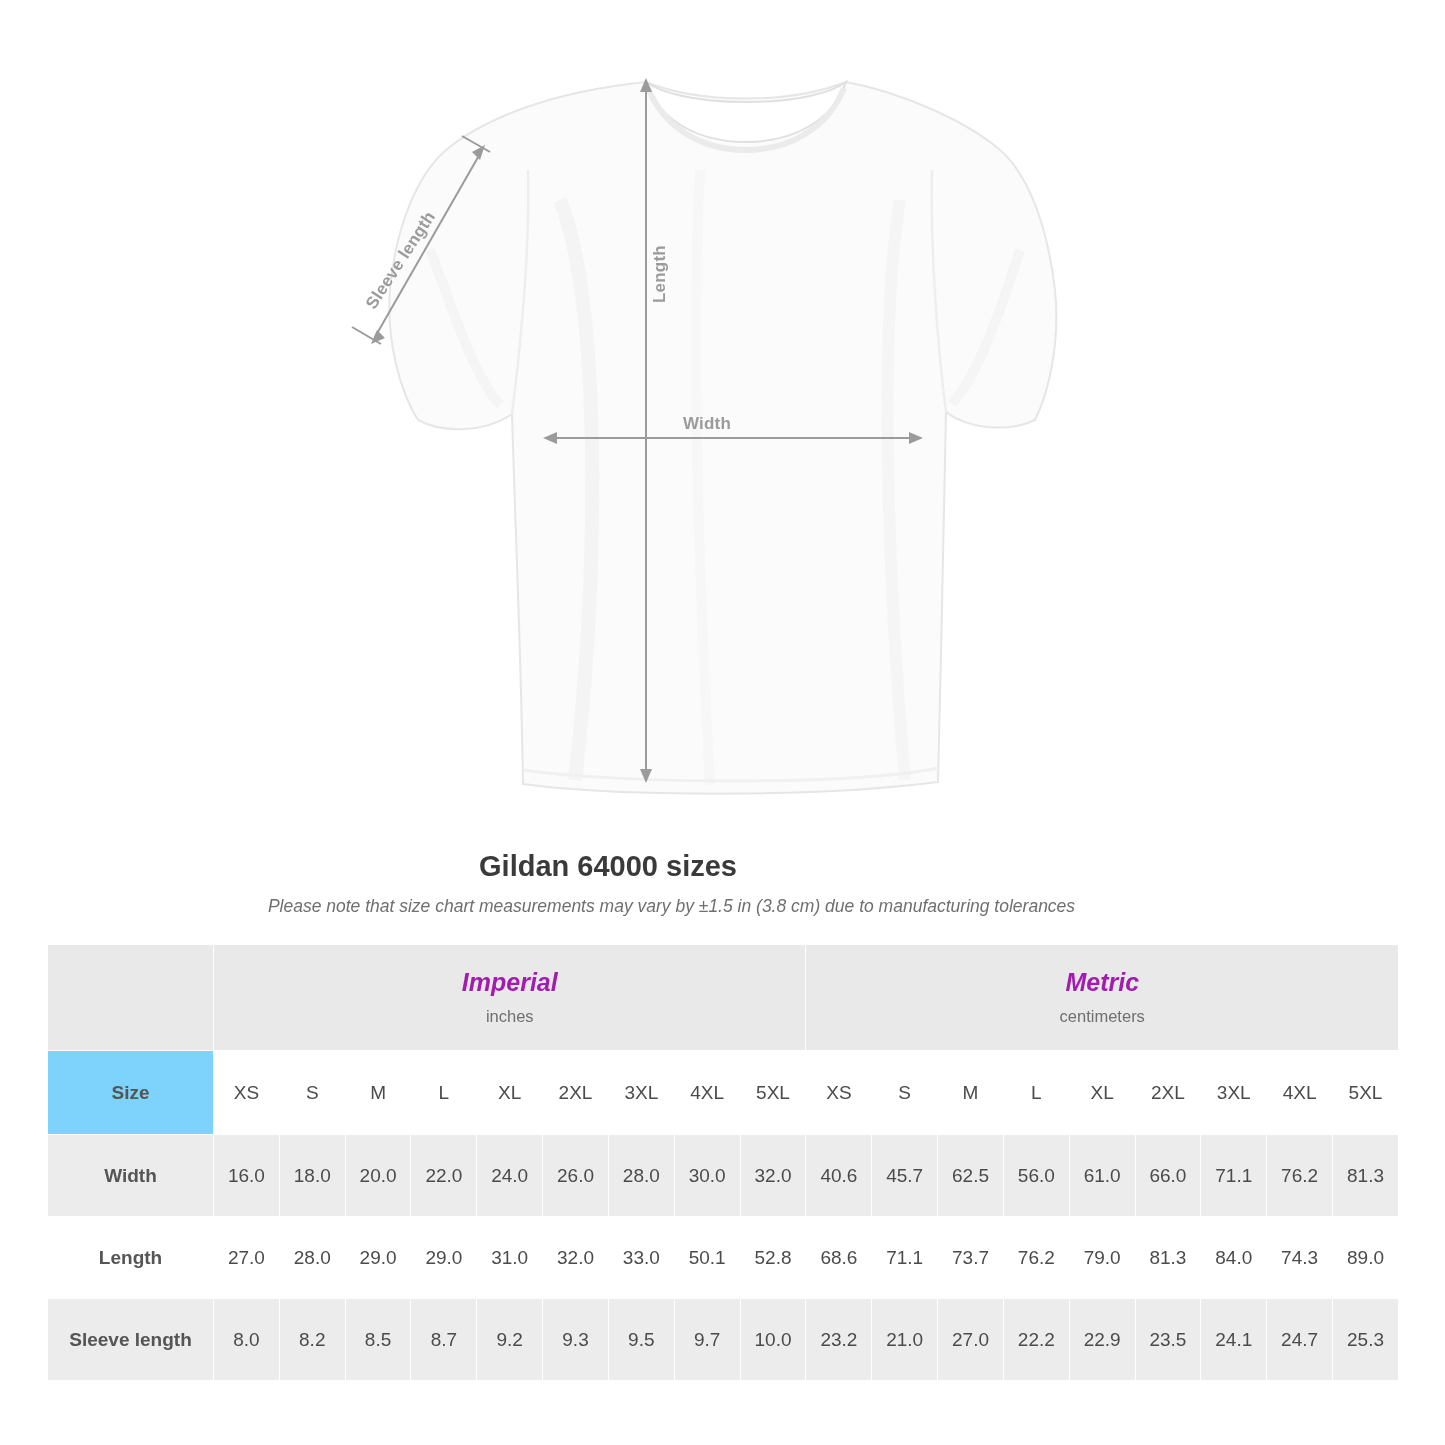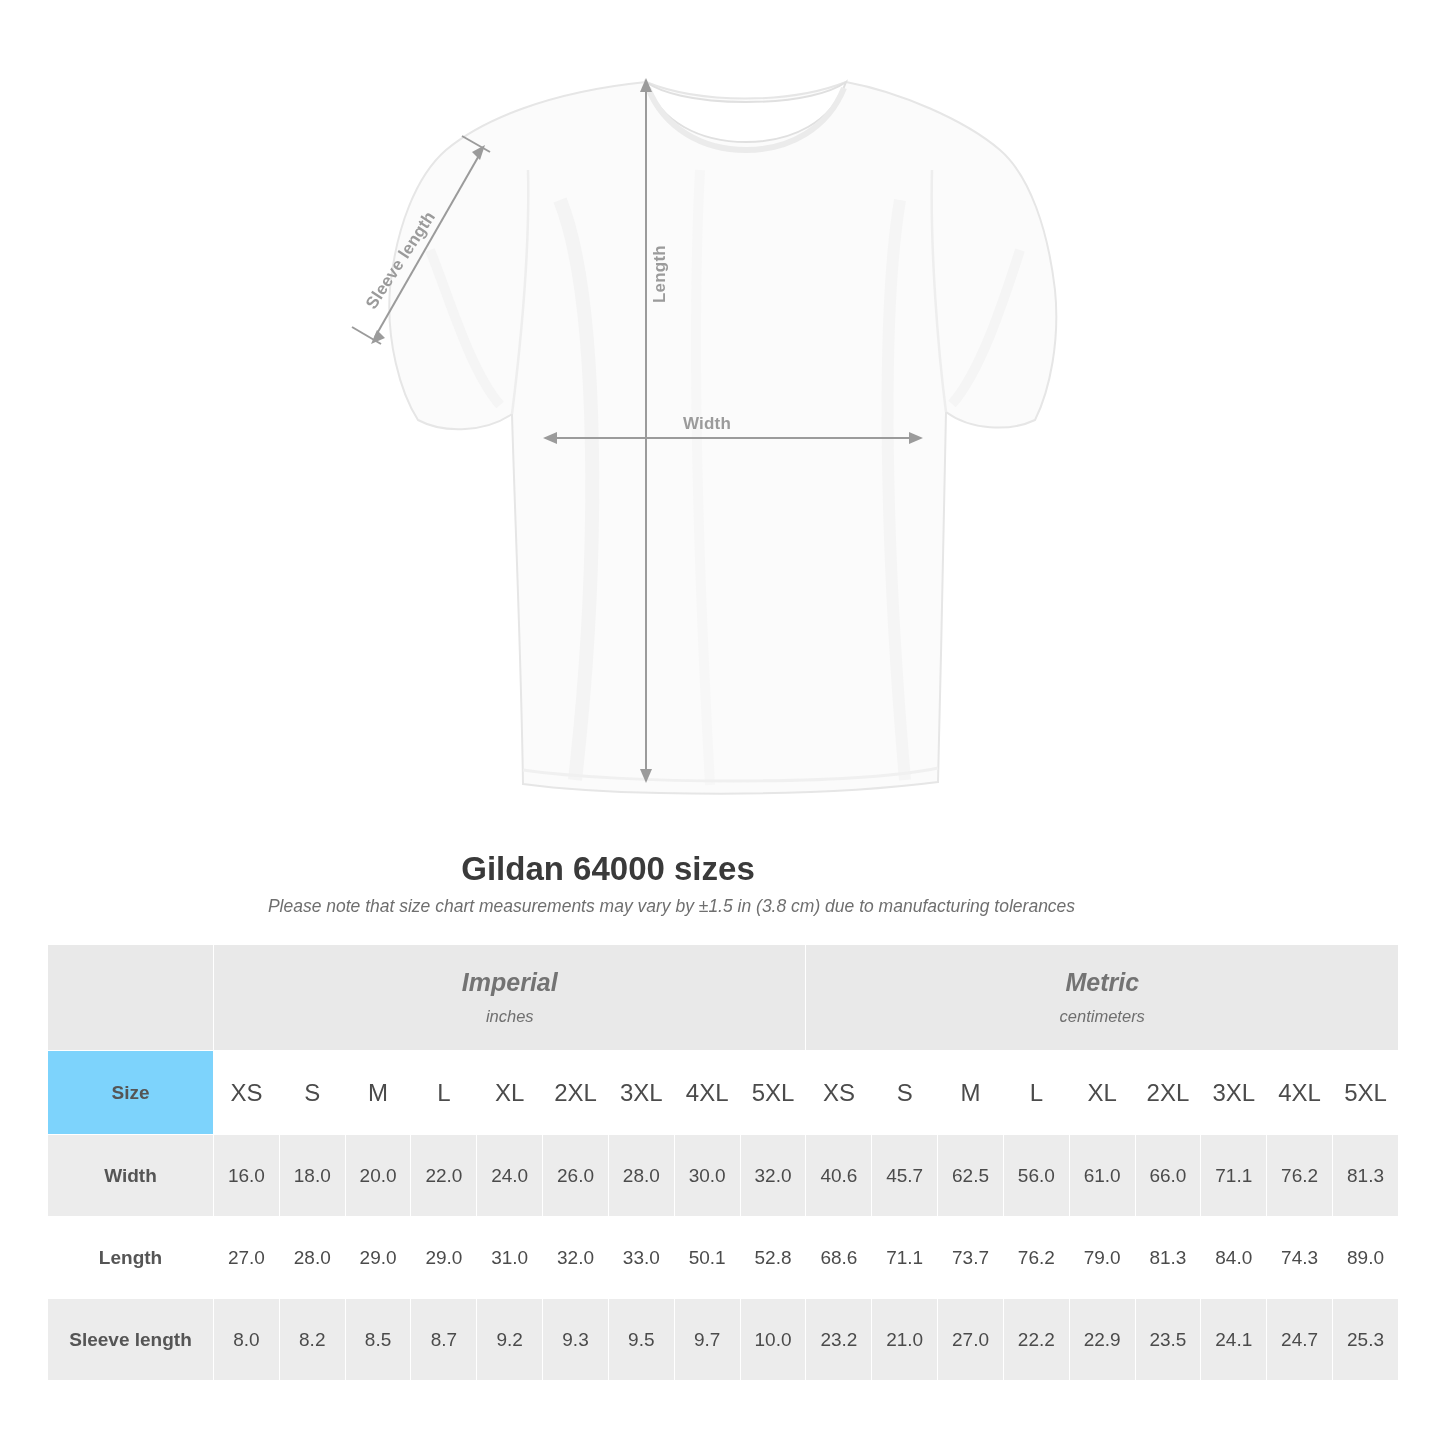--- a/index.html
+++ b/index.html
@@ -42,21 +42,21 @@
     transform: rotate(-57deg);
     transform-origin: left top;
   }
 
   
   .title {
     position: absolute;
     left: 0; top: 850px;
     width: 1216px;
     text-align: center;
-    font-size: 33px;
+    font-size: 29px;
     font-weight: bold;
     color: #3a3a3a;
   }
   .subtitle {
     position: absolute;
     left: 0; top: 896px;
     width: 1343px;
     text-align: center;
     font-size: 17.5px;
     font-style: italic;
@@ -84,35 +84,34 @@
   
   .sys-head td {
     height: 106px;
     background: #e9e9e9;
     padding: 0;
   }
   .sys-name {
     font-size: 25px;
     font-style: italic;
     font-weight: bold;
-    color: #737373;
+    color: #a21caf;
     line-height: 1.1;
   }
   .sys-unit {
     font-size: 16.5px;
-    font-style: italic;
     color: #6f6f6f;
     margin-top: 10px;
   }
   .sys-head td.blank { background: #e9e9e9; }
 
   
   .size-row td {
     height: 84px;
-    font-size: 24px;
+    font-size: 19px;
     background: #ffffff;
   }
   .size-row td.rowhead {
     font-weight: bold;
     font-size: 19px;
     color: #555555;
     background: #7dd3fc;
   }
 
   .data-row td { height: 82px; font-size: 19px; }

